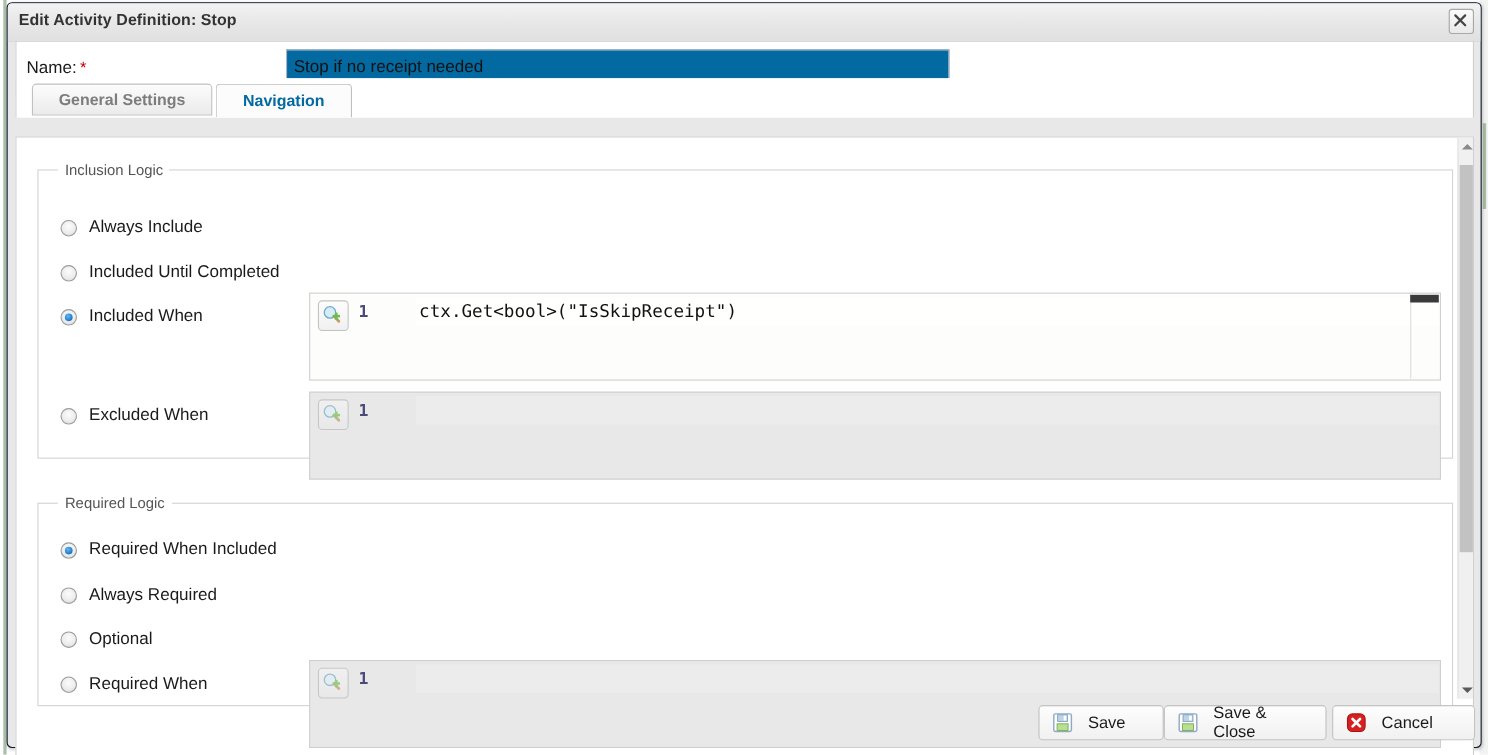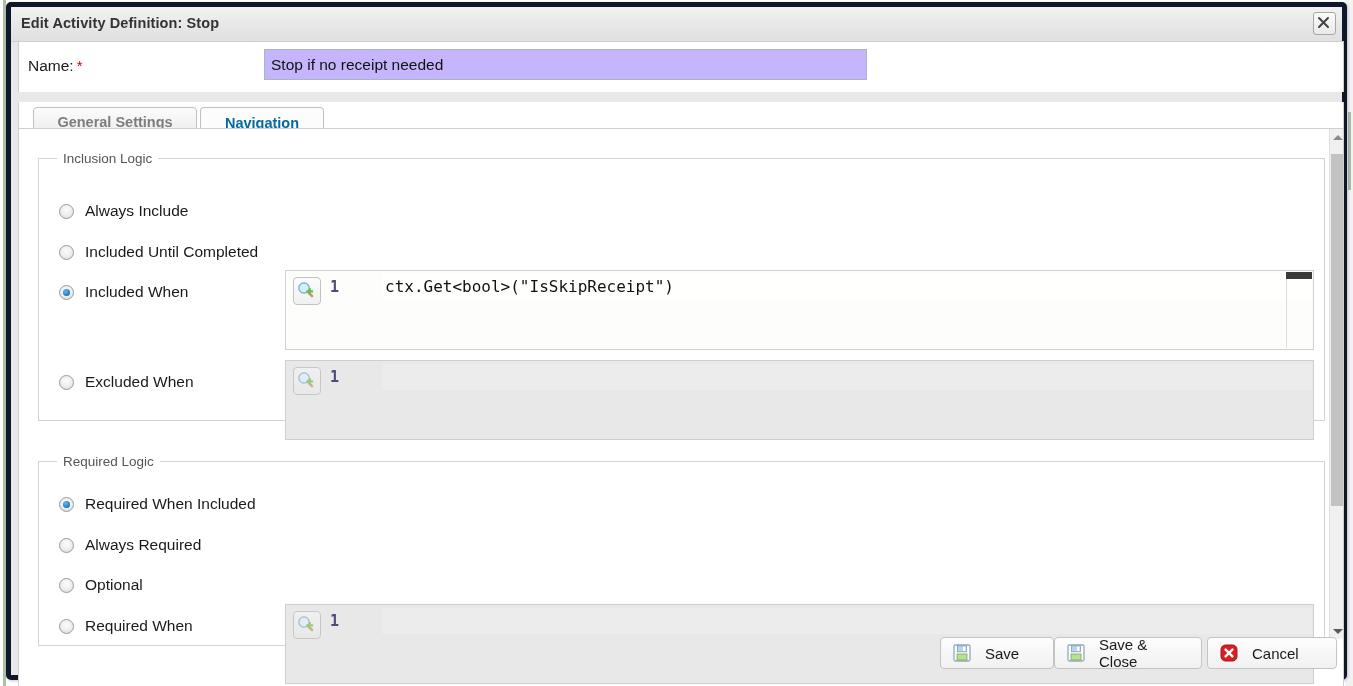--- a/index.html
+++ b/index.html
@@ -26,21 +26,21 @@
     position: absolute; left: 1345px; top: 0; width: 8px; height: 686px;
     background: #f2f2f2;
   }
 
   
   .dialog {
     position: absolute;
     left: 6px; top: 2px;
     width: 1341px; height: 678px;
     background: #e8e8e8;
-    border: 5px solid #0f172a;
+    border: 1px solid #0f172a;
     border-radius: 5px;
     box-sizing: border-box;
     box-shadow: 1px 1px 3px rgba(0,0,0,.20);
   }
   .titlebar {
     position: absolute; left: 0; top: 0; right: 0; height: 34px;
     background: linear-gradient(to bottom,#f2f2f2 0%,#e7e7e7 55%,#e0e0e0 100%);
     border-top-left-radius: 4px; border-top-right-radius: 4px;
     border-bottom: 1px solid #d2d2d2;
   }
@@ -69,30 +69,30 @@
   .name-label {
     position: absolute; left: 9px; top: 15px;
     font-size: 15.5px; color: #1a1a1a;
   }
   .req-star { color: #cc0000; font-size: 15px; margin-left: 3px; }
   .name-input {
     position: absolute; left: 245px; top: 7px;
     width: 603px; height: 31px;
     box-sizing: border-box;
     border: 1px solid #a9b5c4;
-    background: #c4b5fd;
+    background: #0369a1;
     font-family: "Liberation Sans", sans-serif;
     font-size: 15.5px; color: #111;
     padding: 0 6px;
     outline: none;
   }
 
   
   .tabstrip {
-    position: absolute; left: 7px; top: 95px;
+    position: absolute; left: 7px; top: 68px;
     width: 1326px; height: 36px;
     background: #fff;
     border-left: 1px solid #cfcfcf;
     border-right: 1px solid #cfcfcf;
     box-sizing: border-box;
   }
   .tab {
     position: absolute; top: 5px; height: 29px;
     box-sizing: border-box;
     border: 1px solid #c0c0c0;

